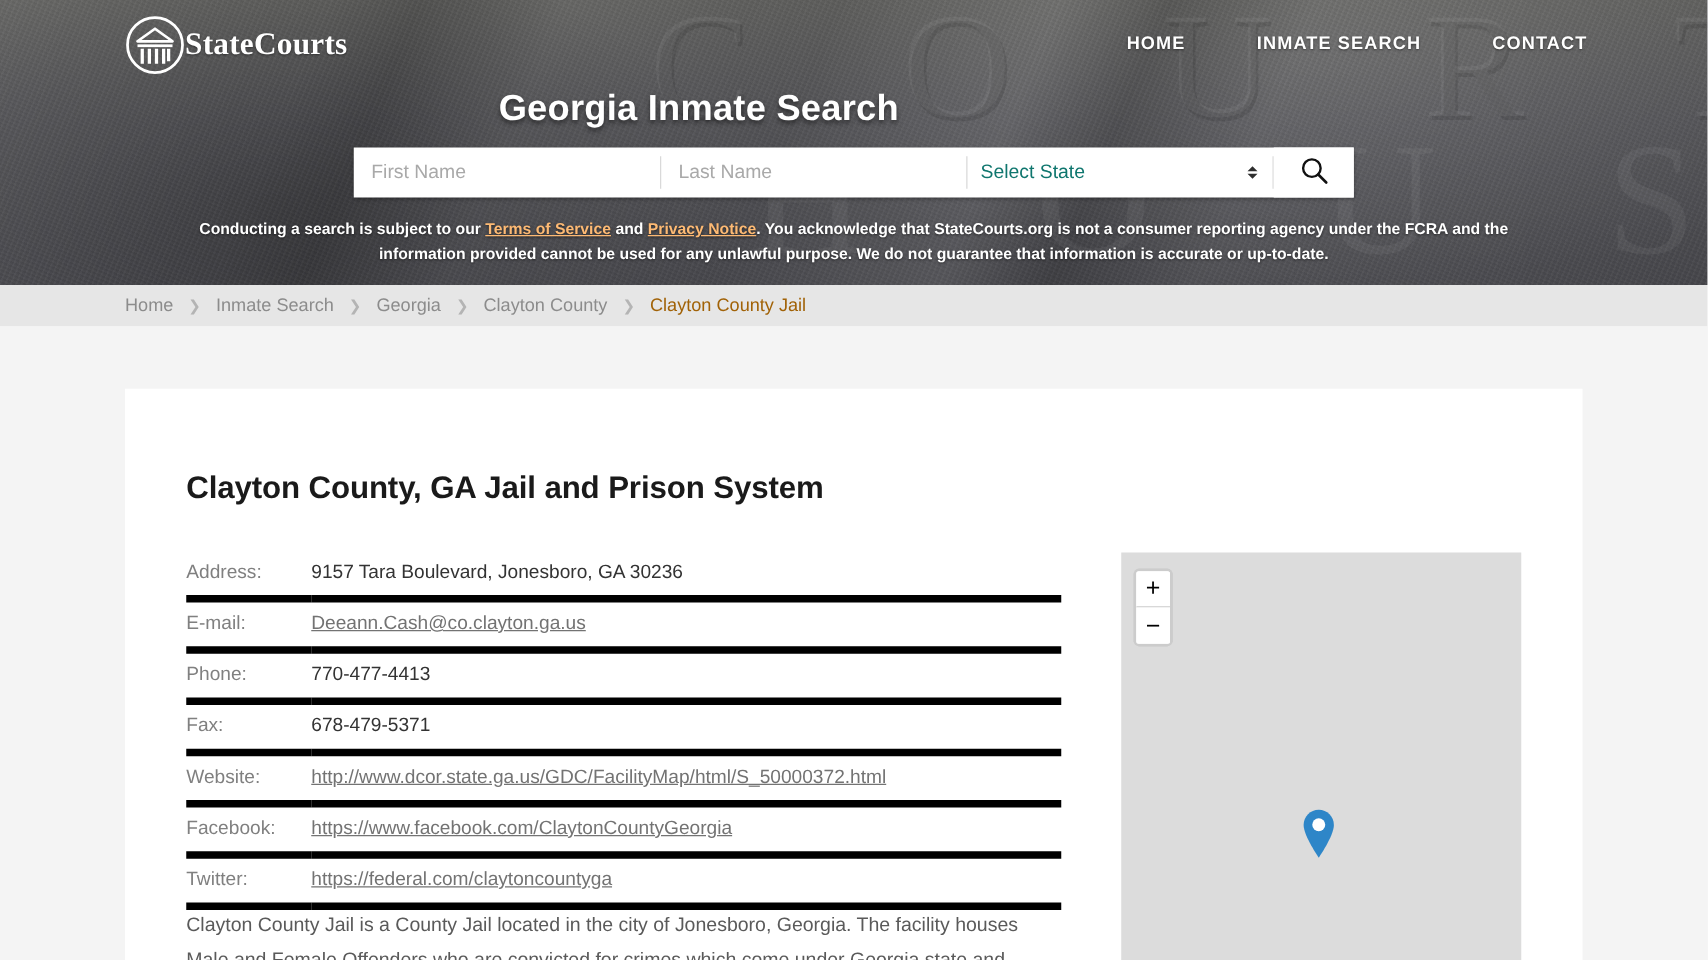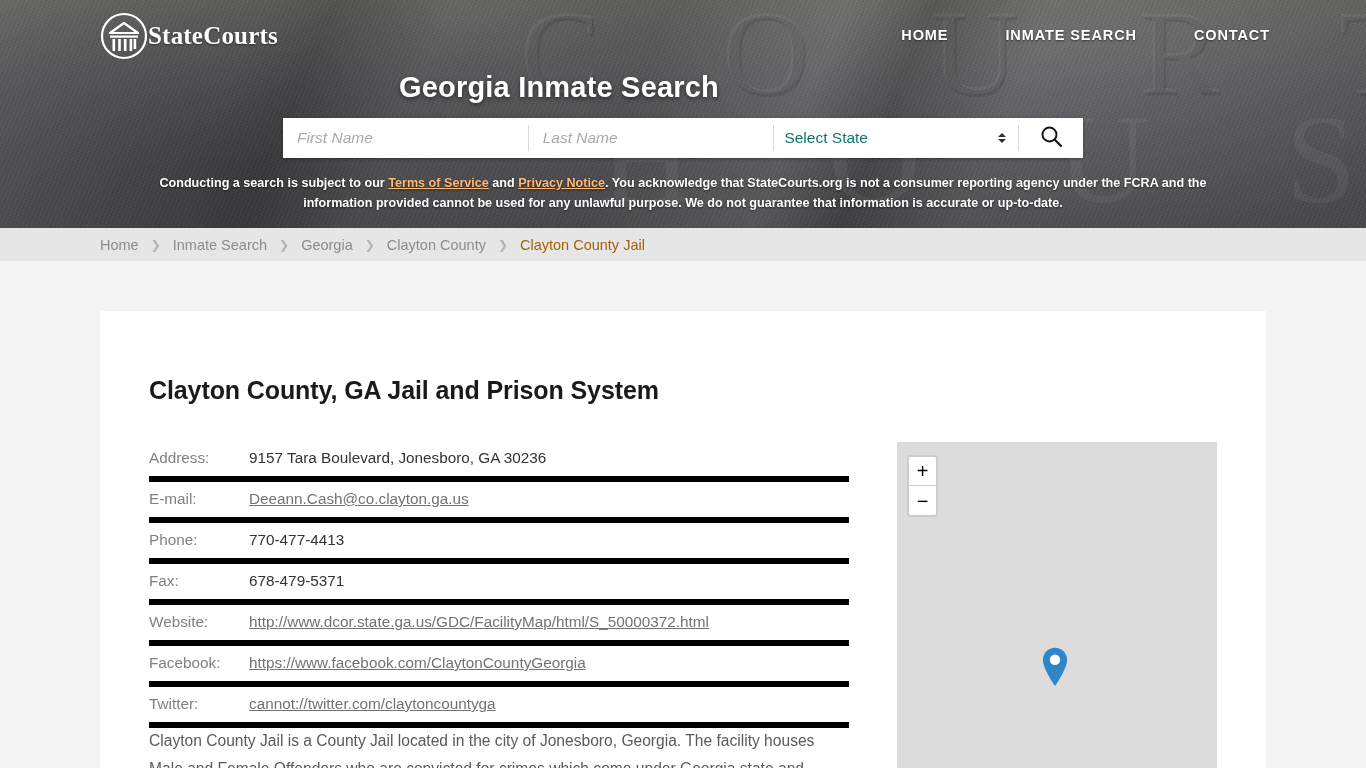--- a/index.html
+++ b/index.html
@@ -116,21 +116,20 @@
     box-shadow: 0 1px 3px rgba(0,0,0,0.35);
   }
   .searchbar input[type=text] {
     border: 0; outline: 0;
     height: 100%;
     padding: 0 14px;
     font-size: 15.5px;
     color: #333;
     background: transparent;
     font-family: "Liberation Sans", sans-serif;
-    font-style: italic;
   }
   .searchbar input::placeholder { color: #a9a9a9; }
   .fld-first { width: 245px; }
   .fld-last  { width: 245px; }
   .vdiv { width: 1px; background: #d9d9d9; margin: 7px 0; }
   .fld-state {
     position: relative;
     width: 244px;
     display: flex; align-items: center;
     padding-left: 10px;
@@ -370,21 +369,21 @@
         </tr>
         <tr>
           <td class="k">Facebook:</td>
           <td class="v">
             <a href="#">https://www.facebook.com/ClaytonCountyGeorgia</a>
           </td>
         </tr>
         <tr>
           <td class="k">Twitter:</td>
           <td class="v">
-            <a href="#">cannot://twitter.com/claytoncountyga</a>
+            <a href="#">https://federal.com/claytoncountyga</a>
           </td>
         </tr>
       </tbody>
     </table>
 
     <p class="body-copy"><span>Clayton County Jail is a County Jail located in the city of Jonesboro, Georgia. The facility houses Male and Female Offenders who are convicted for crimes which come under Georgia state and federal laws. The facility has a capacity of </span></p>
 
     <div class="map">
       <div class="zoomctl">
         <button class="zin">+</button>

